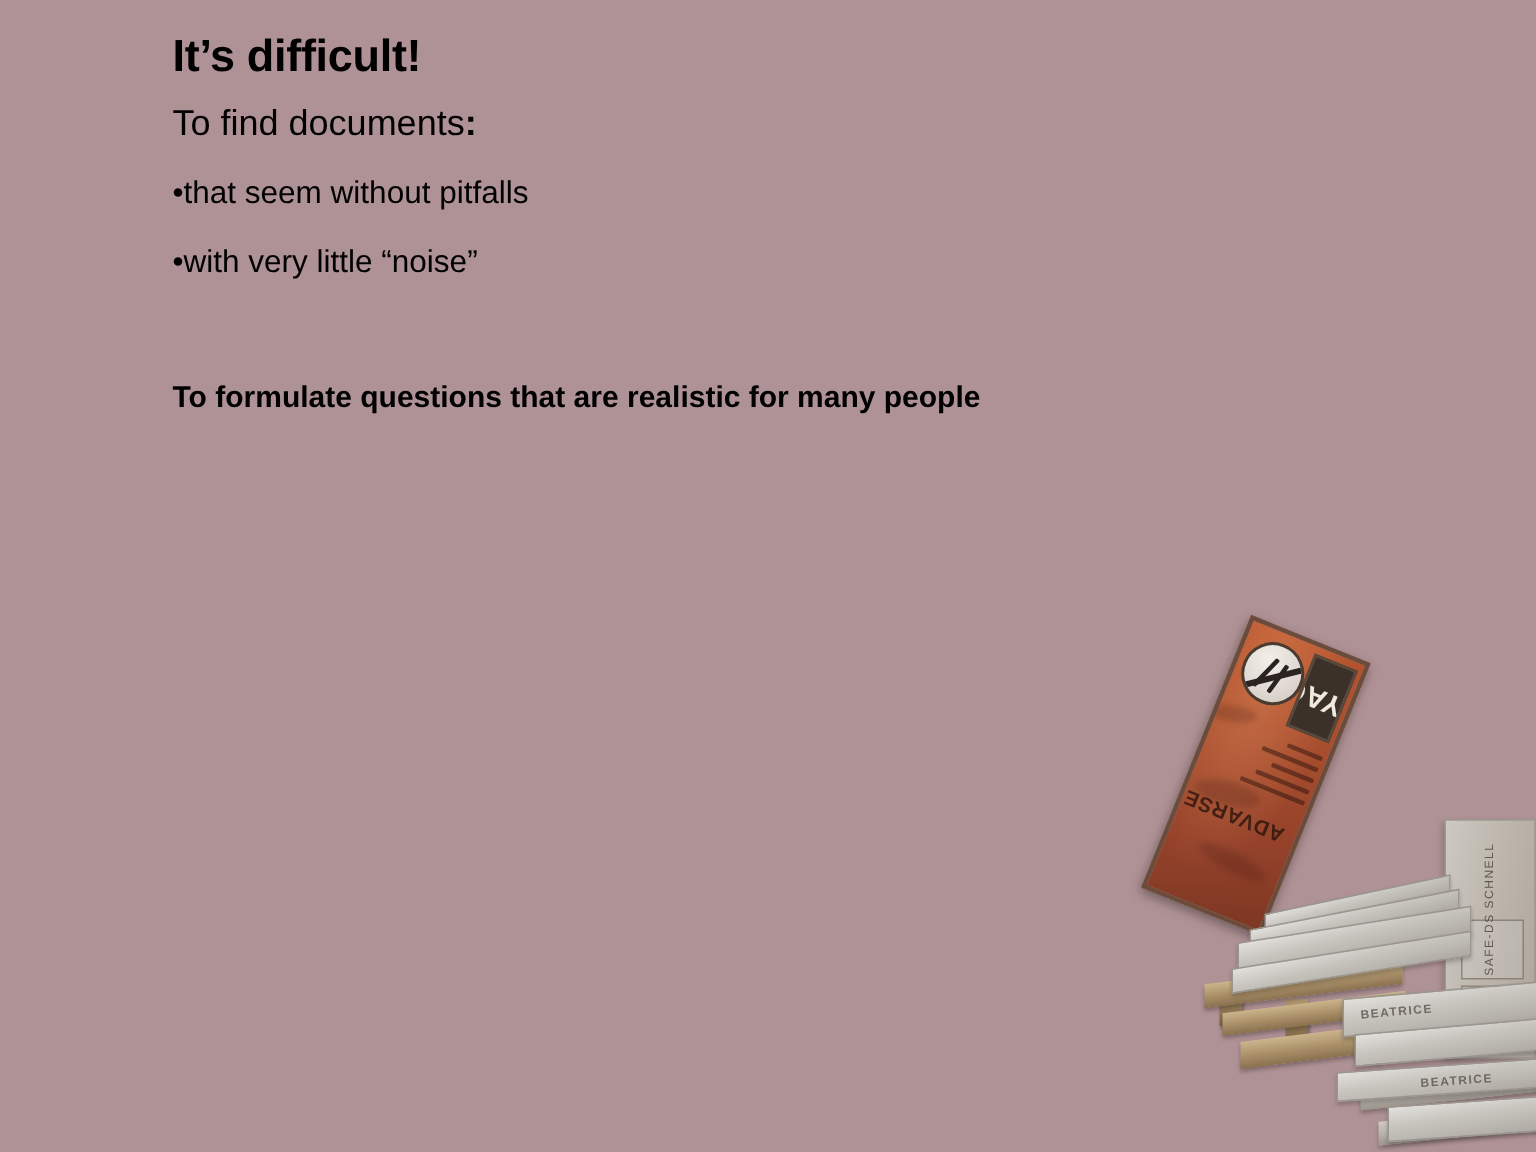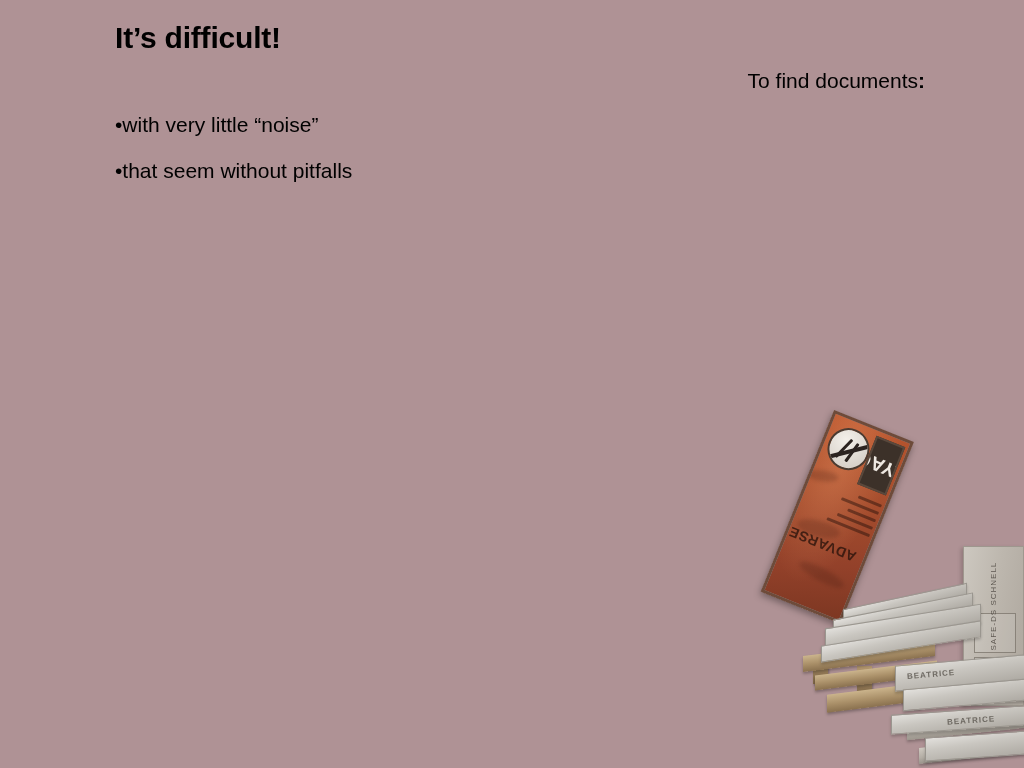--- a/index.html
+++ b/index.html
@@ -27,25 +27,24 @@
   }
   .slide-title {
     font-size: 30px;
     font-weight: bold;
     line-height: 1.18;
     letter-spacing: -0.2px;
     margin: 0 0 12px 0;
     color: #000;
   }
   .lead {
-    font-size: 21px;
+    font-size: 24px;
     line-height: 1.3;
     margin: 0 0 16px 0;
     white-space: nowrap;
-    text-align: right;
   }
   .lead .colon { font-weight: bold; }
 
   .bullet {
     font-size: 21px;
     line-height: 1.32;
     margin: 0 0 19px 0;
     text-indent: 0;
   }
   .bullet .dot {
@@ -277,24 +276,25 @@
 
 <div id="slide">
 
   <div class="text-layer">
 
     <h1 class="slide-title">It’s difficult!</h1>
 
     <p class="lead"><span>To find documents</span><span class="colon">:</span></p>
 
 
+    <p class="bullet"><span class="dot">•</span><span>that seem without pitfalls</span></p>
+
     <p class="bullet"><span class="dot">•</span><span>with very little “noise”</span></p>
 
-    <p class="bullet"><span class="dot">•</span><span>that seem without pitfalls</span></p>
-
+    <p class="closing">To formulate questions that are realistic for many people</p>
   </div>
 
   <div class="photo">
 
     <div class="panel-door">
       <span class="pnl a"></span>
       <span class="pnl b"></span>
       <span class="vtext">SAFE-DS SCHNELL</span>
     </div>
 

